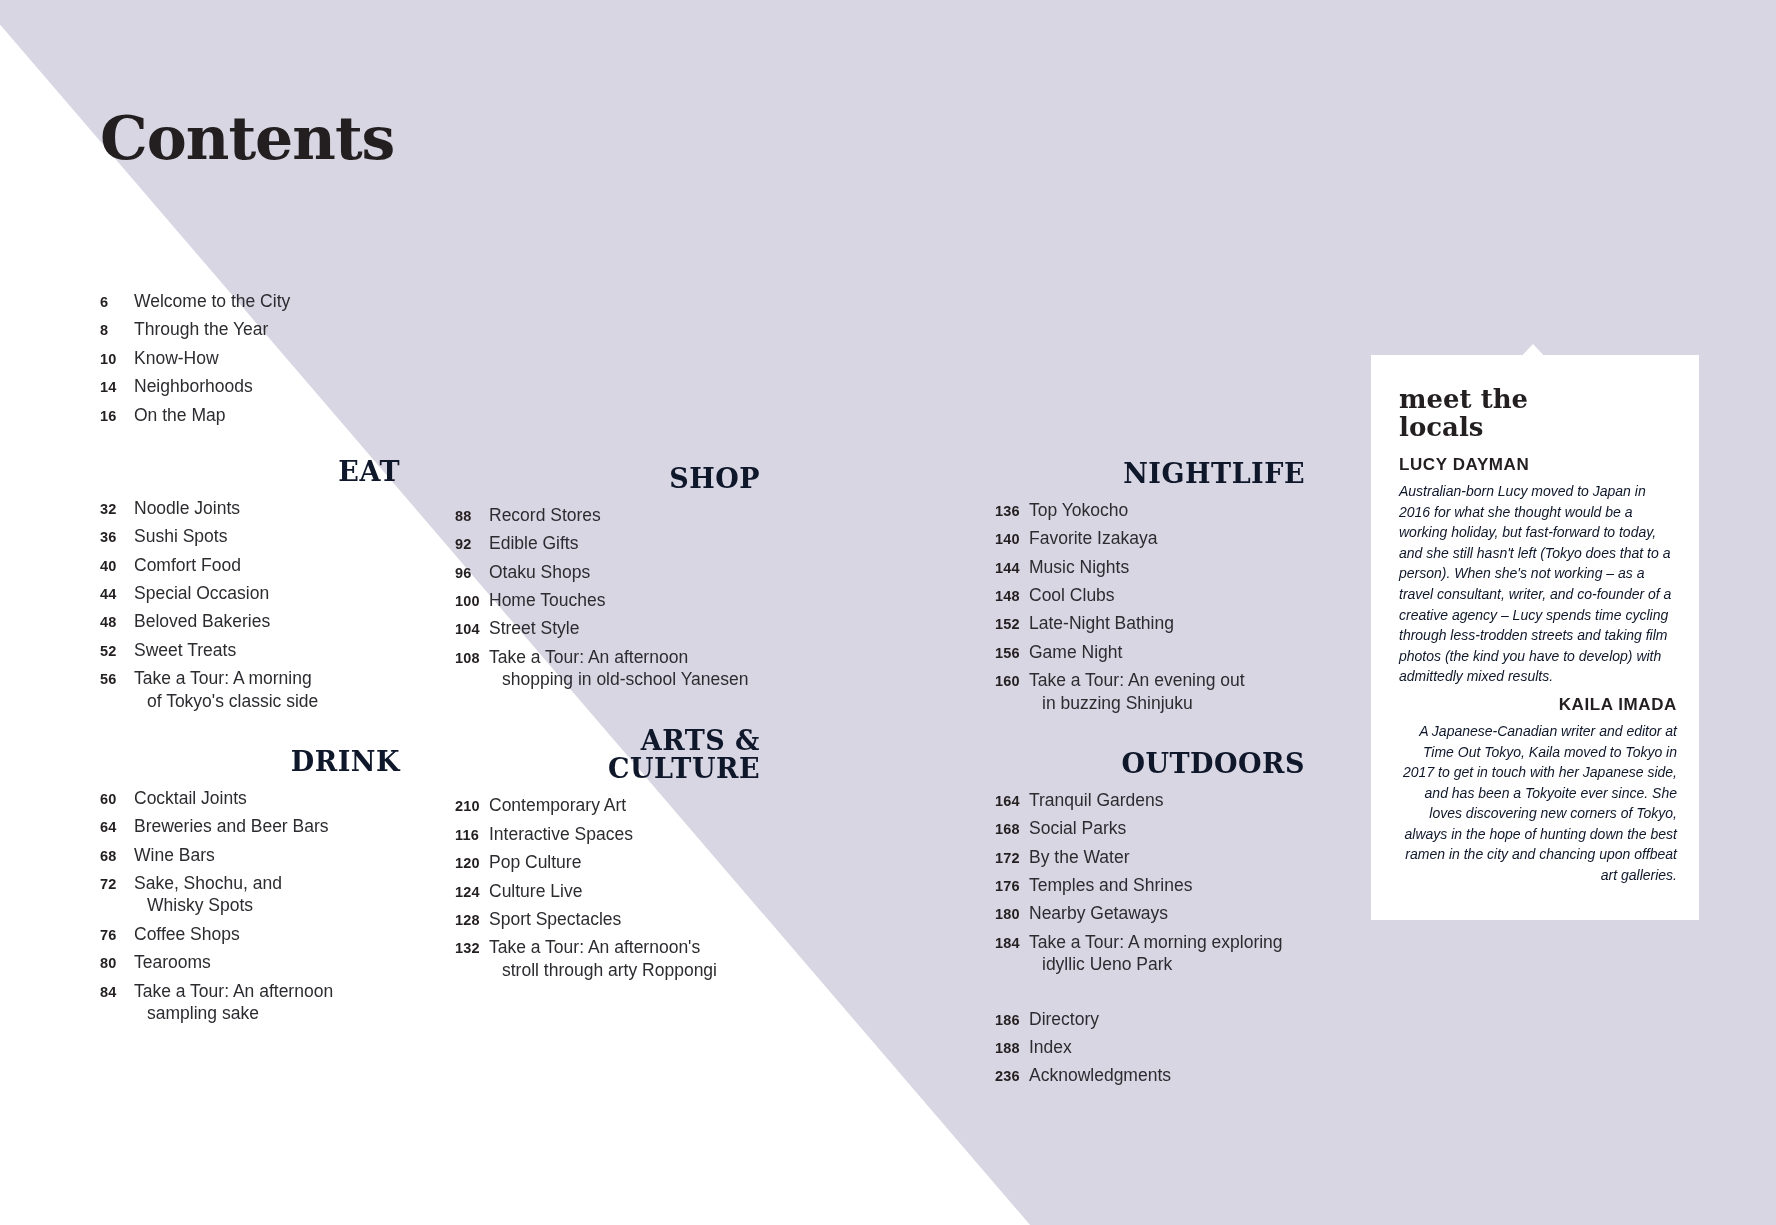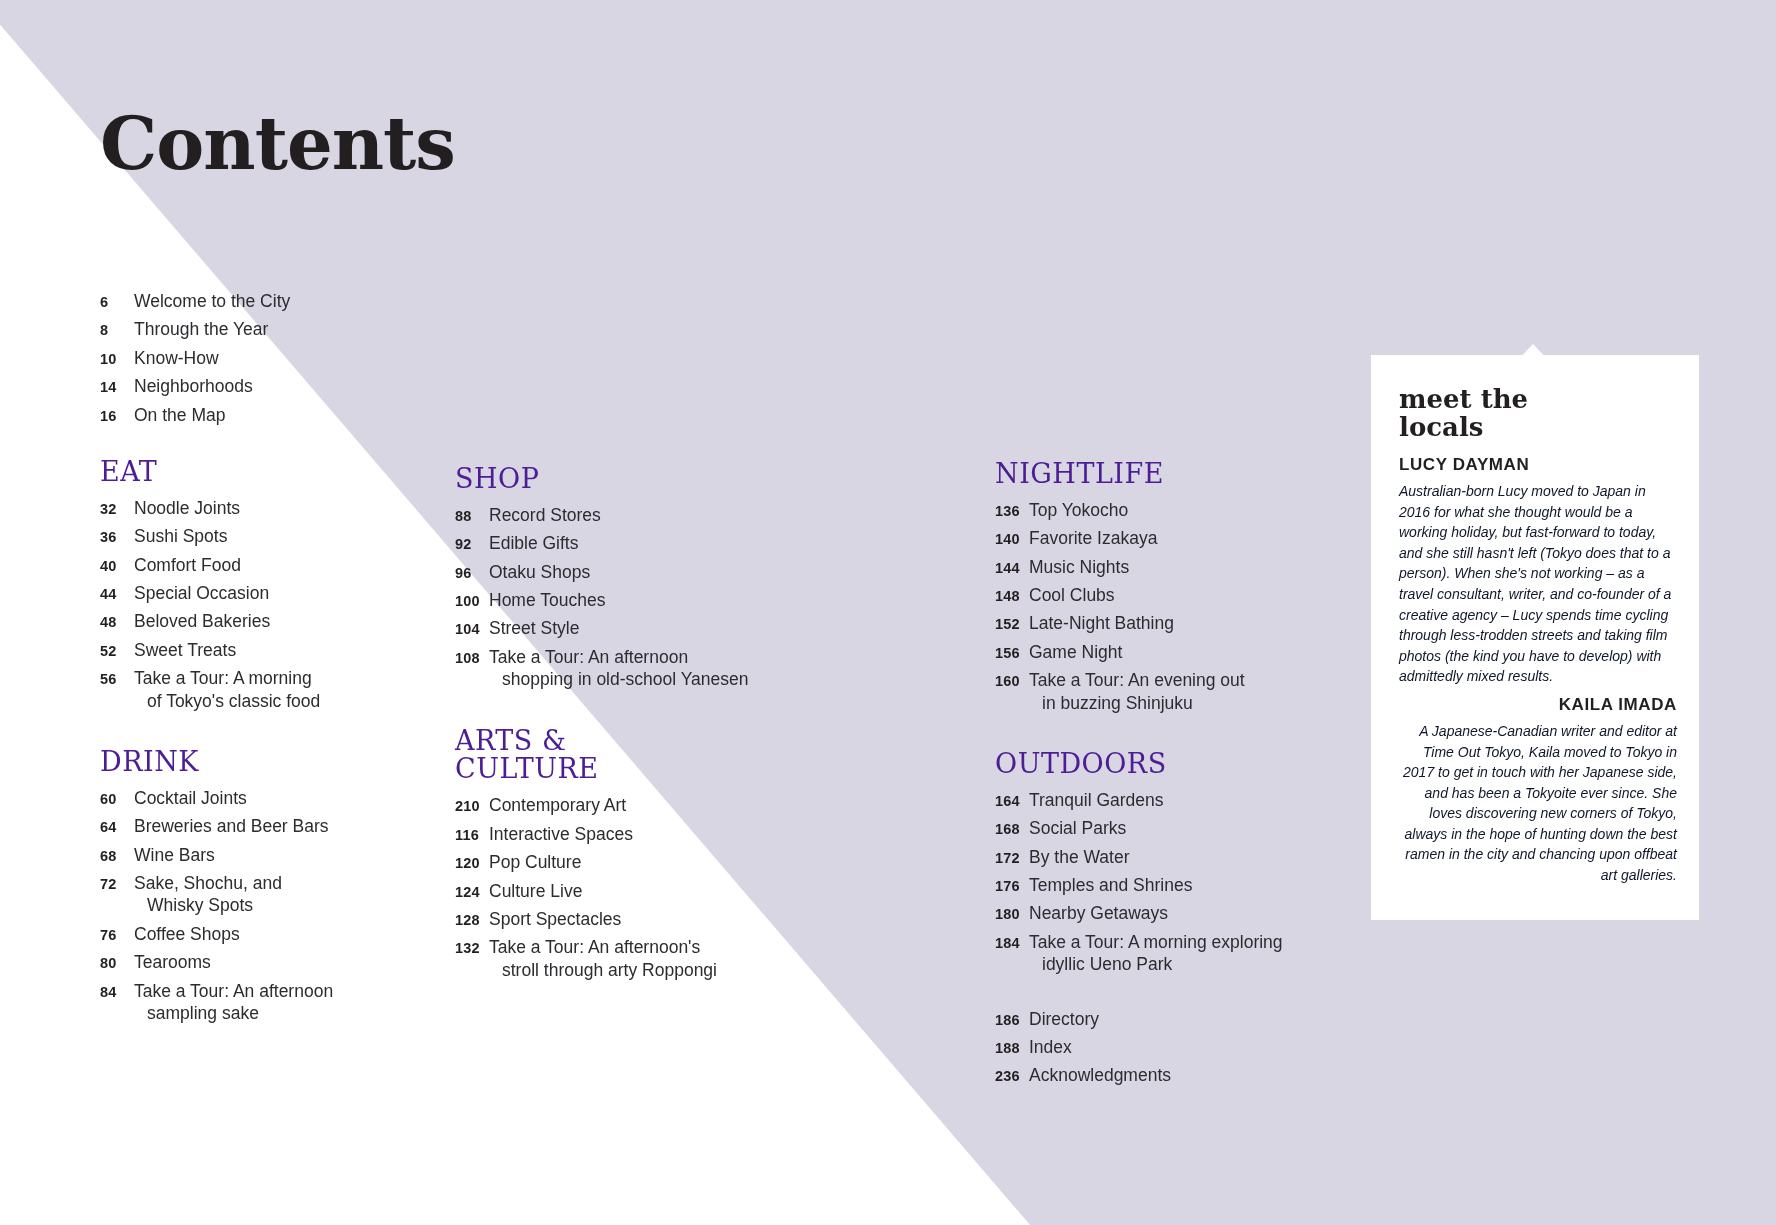--- a/index.html
+++ b/index.html
@@ -36,43 +36,44 @@
     clip-path: polygon(0% 2.6%, 57.3% 100%, 0% 100%);
   }
 
   
   .title {
     position: absolute;
     left: 100px;
     top: 108px;
     font-family: "DejaVu Serif", serif;
     font-weight: bold;
-    font-size: 72px;
+    font-size: 60px;
     letter-spacing: -1px;
     color: #231f20;
     line-height: 1;
   }
 
   
   .col {
     position: absolute;
     color: #231f20;
   }
   .col-1 { left: 100px; top: 290px; width: 300px; }
   .col-2 { left: 455px; top: 465px; width: 305px; }
   .col-3 { left: 995px; top: 460px; width: 310px; }
 
   .section-head {
     font-family: "DejaVu Serif", serif;
-    font-weight: normal;
+    font-weight: bold;
     font-size: 27px;
     letter-spacing: 0.5px;
-    color: #4c1d95;
+    color: #0f172a;
     margin: 0 0 10px 0;
     line-height: 1.07;
+    text-align: right;
   }
   .gap-before { margin-top: 36px; }
 
   .toc-list {
     list-style: none;
     margin: 0 0 0 0;
     padding: 0;
   }
   .toc-item {
     display: flex;
@@ -205,21 +206,21 @@
         <span class="toc-label">Beloved Bakeries</span>
       </li>
       <li class="toc-item">
         <span class="toc-page">52</span>
         <span class="toc-label">Sweet Treats</span>
       </li>
       <li class="toc-item">
         <span class="toc-page">56</span>
         <span class="toc-label">
           <span>Take a Tour: A morning</span>
-          <span class="cont">of Tokyo's classic food</span>
+          <span class="cont">of Tokyo's classic side</span>
         </span>
       </li>
     </ul>
 
     <h2 class="section-head gap-before">DRINK</h2>
     <ul class="toc-list">
       <li class="toc-item">
         <span class="toc-page">60</span>
         <span class="toc-label">Cocktail Joints</span>
       </li>

